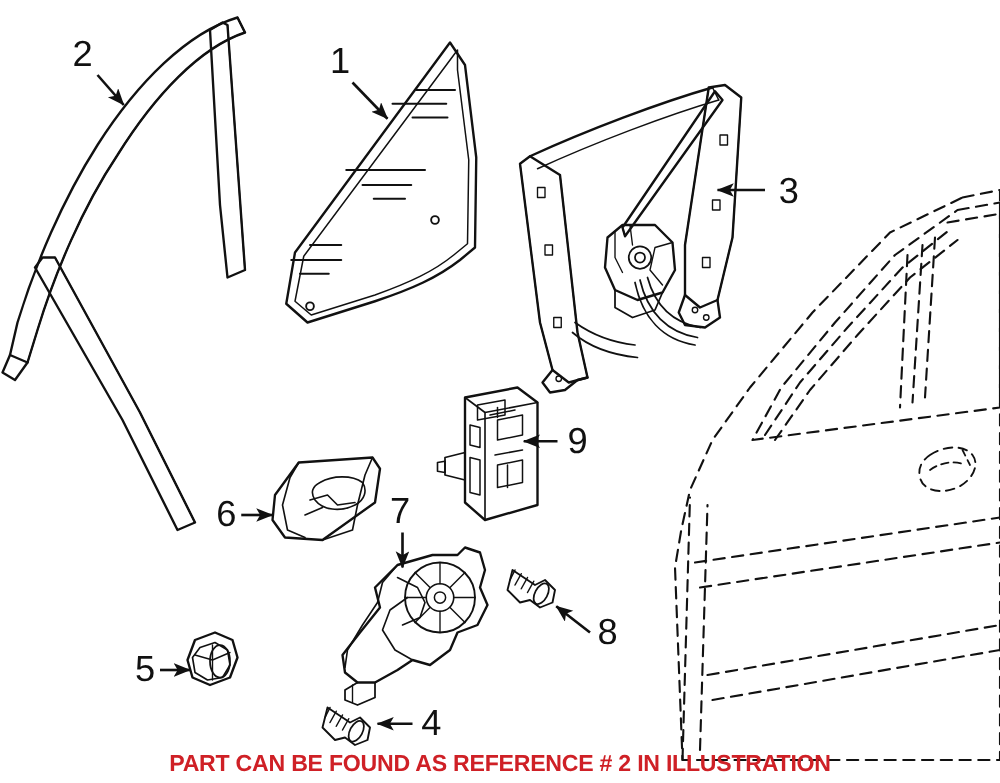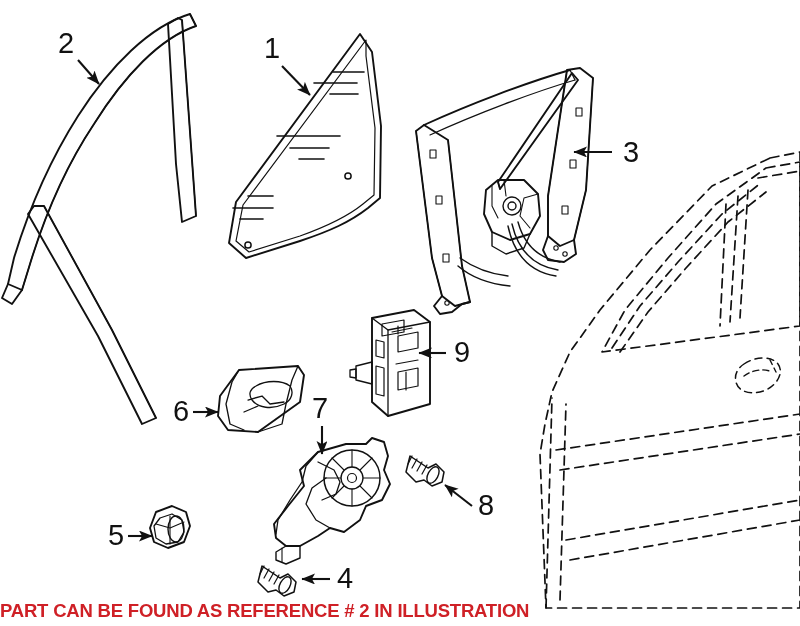--- a/index.html
+++ b/index.html
@@ -30,21 +30,21 @@
     font-family: "Liberation Sans", sans-serif;
     font-size: 29px;
     font-weight: 400;
     fill: #111111;
   }
   .footer-note {
     position: absolute;
     left: 0;
     right: 0;
     bottom: 4px;
-    text-align: left;
+    text-align: center;
     font-family: "Liberation Sans", sans-serif;
     font-size: 18.5px;
     font-weight: 700;
     letter-spacing: -0.2px;
     color: #cf2026;
     white-space: nowrap;
     pointer-events: none;
   }
 </style>
 </head>

